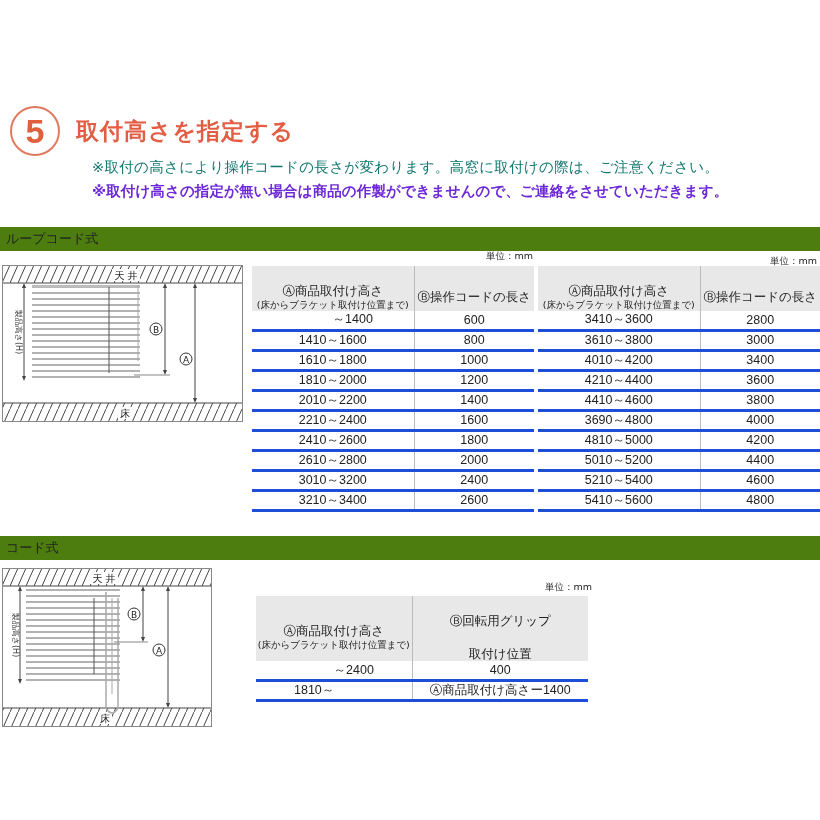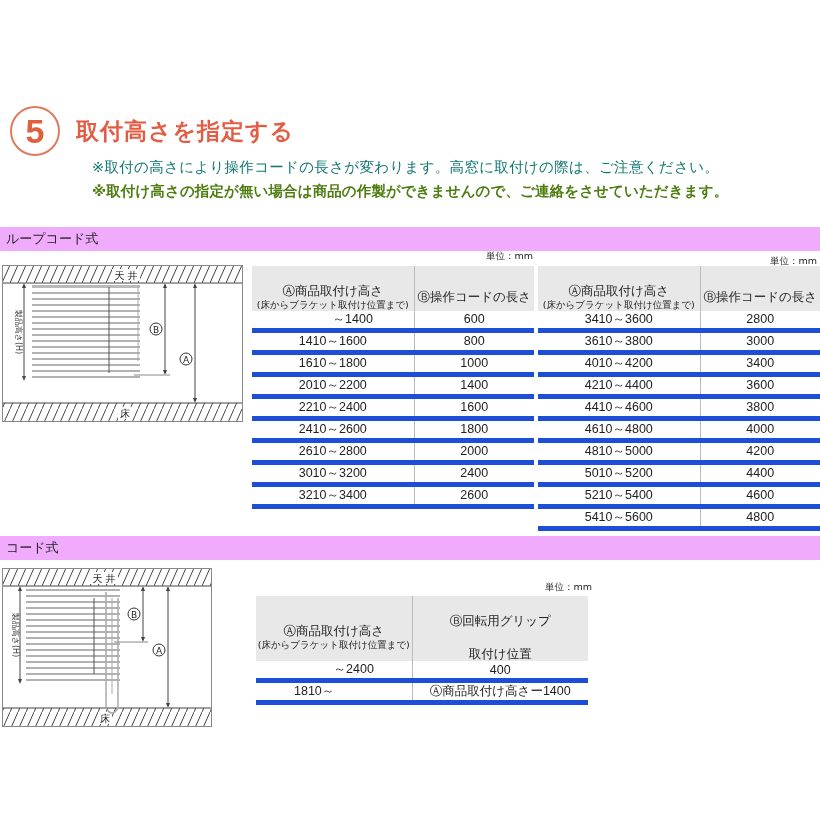--- a/index.html
+++ b/index.html
@@ -4,34 +4,34 @@
 <style>
   * { box-sizing: border-box; margin: 0; padding: 0; }
   html, body { width: 820px; height: 820px; background: #ffffff; overflow: hidden; }
   body { position: relative; font-family: "DejaVu Sans", "Liberation Sans", sans-serif; color: #222; }
 
   .step-header { position: absolute; left: 10px; top: 104px; height: 54px; display: flex; align-items: center; }
   .step-circle { width: 50px; height: 50px; border: 2px solid #e07a5f; border-radius: 50%; display: flex; align-items: center; justify-content: center; color: #e0603e; font-weight: bold; font-size: 34px; font-family: "Liberation Sans", sans-serif; background: #fff; }
   .step-title { margin-left: 16px; color: #e35d44; font-size: 23px; font-weight: bold; letter-spacing: 1px; }
 
   .note1 { position: absolute; left: 92px; top: 158px; font-size: 14.5px; color: #0f766e; white-space: nowrap; letter-spacing: 0.3px; }
-  .note2 { position: absolute; left: 92px; top: 182px; font-size: 14.5px; color: #4d7c0f; font-weight: bold; white-space: nowrap; letter-spacing: 0.1px; text-align: right; }
-
-  .section-bar { position: absolute; left: 0; width: 820px; height: 24px; background: #f0abfc; font-size: 13px; color: #222; padding-left: 6px; line-height: 24px; }
+  .note2 { position: absolute; left: 92px; top: 182px; font-size: 14.5px; color: #6d28d9; font-weight: bold; white-space: nowrap; letter-spacing: 0.1px; text-align: right; }
+
+  .section-bar { position: absolute; left: 0; width: 820px; height: 24px; background: #4d7c0f; font-size: 13px; color: #222; padding-left: 6px; line-height: 24px; }
 
   .diagram { position: absolute; }
 
   .unit { position: absolute; font-size: 9.5px; color: #222; }
 
   table.spec { position: absolute; border-collapse: collapse; font-size: 12px; color: #222; }
   table.spec th { background: #e8e8e8; font-weight: normal; text-align: center; border-right: 1px solid #bbb; line-height: 1.25; }
   table.spec th:last-child { border-right: none; }
   table.spec th .main { display: block; font-size: 12.5px; margin-top: 17px; }
   table.spec th .sub { display: block; font-size: 9.5px; }
-  table.spec td { text-align: center; border-bottom: 5px solid #1d4ed8; border-right: 1px solid #bbb; height: 19.5px; font-size: 12.5px; font-family: "Liberation Sans", sans-serif; }
+  table.spec td { text-align: center; border-bottom: 3px solid #1d4ed8; border-right: 1px solid #bbb; height: 19.5px; font-size: 12.5px; font-family: "Liberation Sans", sans-serif; }
   table.spec td:last-child { border-right: none; }
 </style>
 </head>
 <body>
 
 <div class="step-header">
   <div class="step-circle">5</div>
   <div class="step-title">取付高さを指定する</div>
 </div>
 <div class="note1">※取付の高さにより操作コードの長さが変わります。高窓に取付けの際は、ご注意ください。</div>
@@ -118,20 +118,24 @@
       </tr>
     <tr>
         <td>1410～1600</td>
         <td>800</td>
       </tr>
     <tr>
         <td>1610～1800</td>
         <td>1000</td>
       </tr>
     <tr>
+        <td>1810～2000</td>
+        <td>1200</td>
+      </tr>
+    <tr>
         <td>2010～2200</td>
         <td>1400</td>
       </tr>
     <tr>
         <td>2210～2400</td>
         <td>1600</td>
       </tr>
     <tr>
         <td>2410～2600</td>
         <td>1800</td>
@@ -178,21 +182,21 @@
       </tr>
     <tr>
         <td>4210～4400</td>
         <td>3600</td>
       </tr>
     <tr>
         <td>4410～4600</td>
         <td>3800</td>
       </tr>
     <tr>
-        <td>4610～4800</td>
+        <td>3690～4800</td>
         <td>4000</td>
       </tr>
     <tr>
         <td>4810～5000</td>
         <td>4200</td>
       </tr>
     <tr>
         <td>5010～5200</td>
         <td>4400</td>
       </tr>

